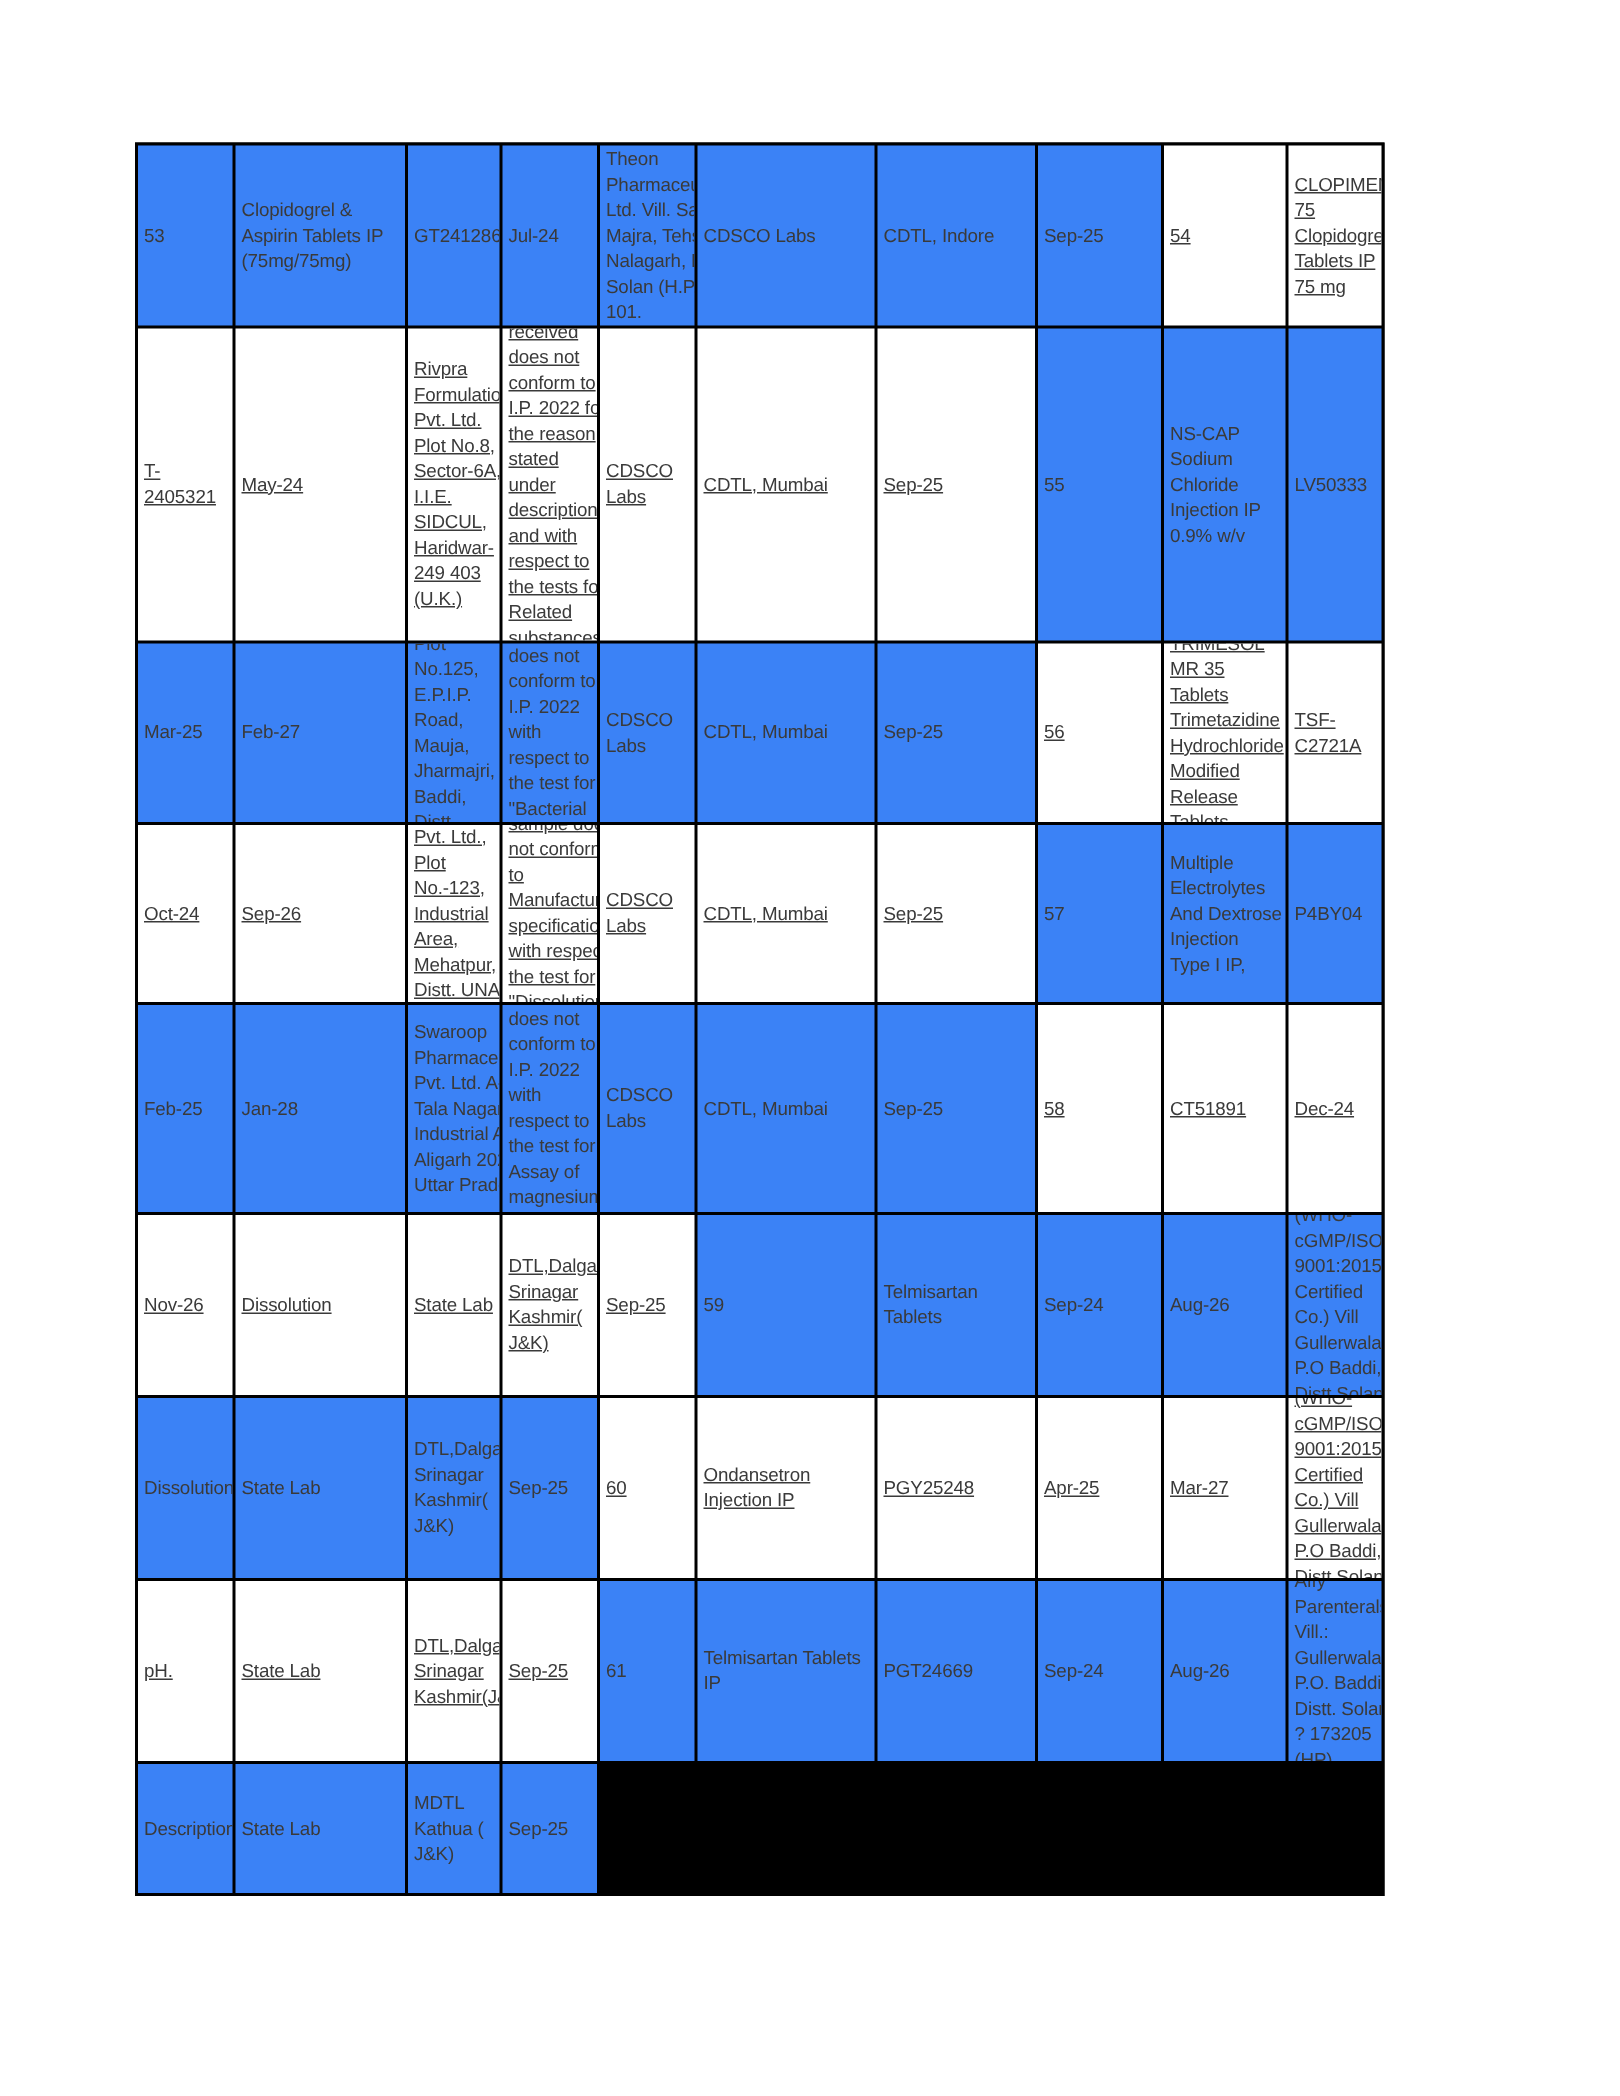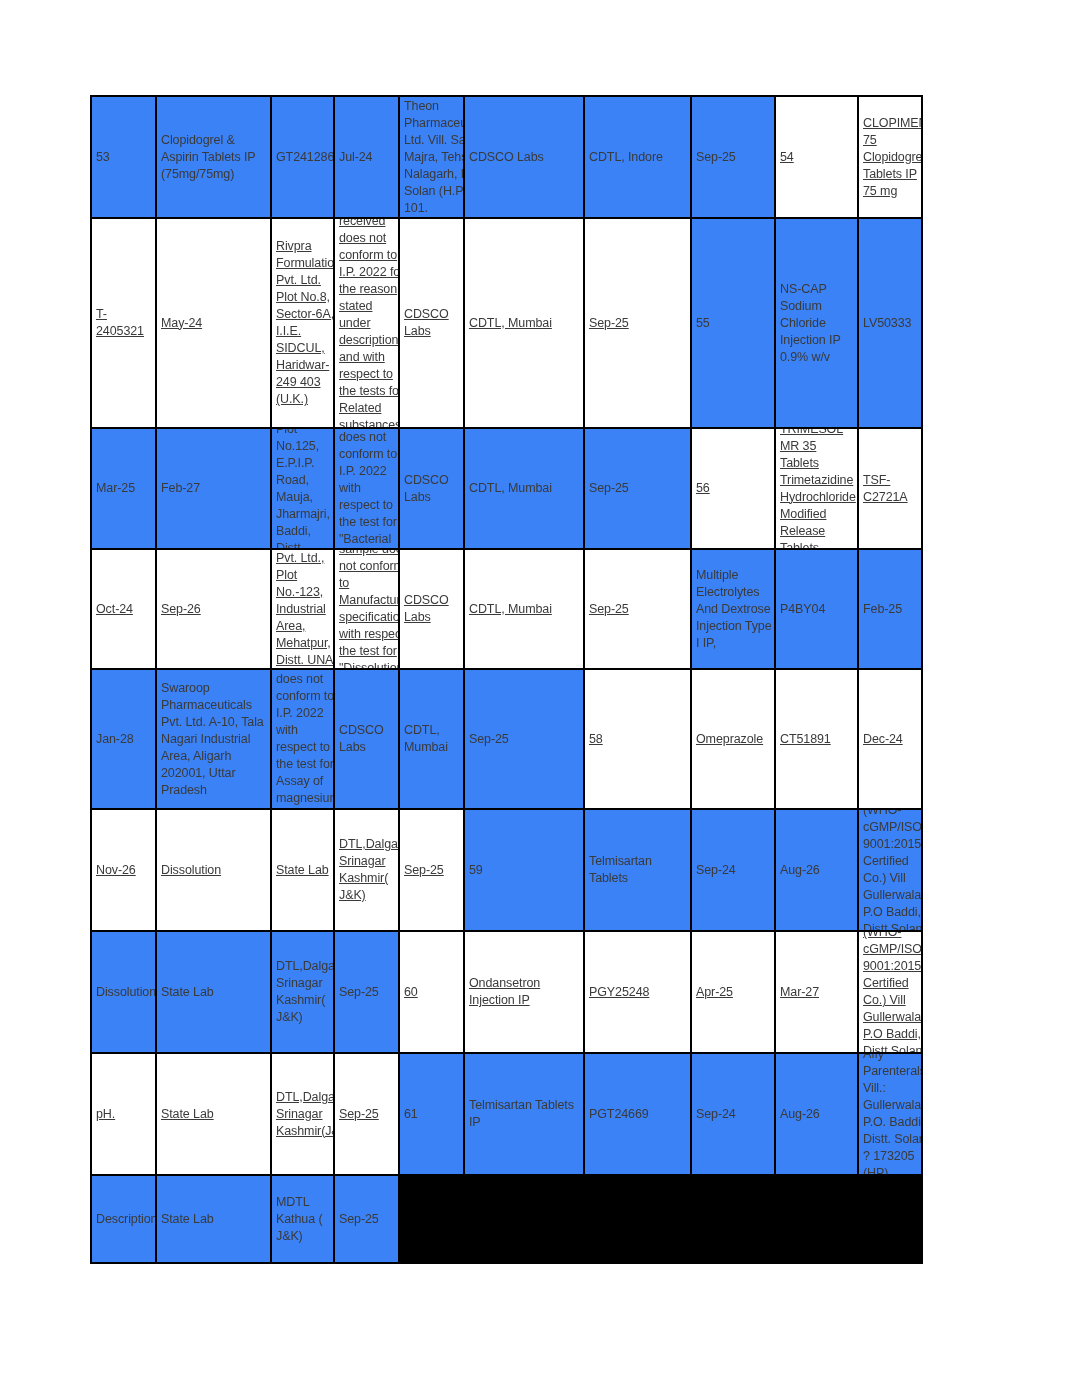--- a/index.html
+++ b/index.html
@@ -150,20 +150,23 @@
       </div>
       <div class="cell col-lab_type band-b">
         <span>CDSCO Labs</span>
       </div>
       <div class="cell col-testing_lab band-b">
         <span>CDTL, Mumbai</span>
       </div>
       <div class="cell col-month band-b">
         <span>Sep-25</span>
       </div>
+      <div class="cell col-sl_no band-a">
+        <span>57</span>
+      </div>
       <div class="cell col-drug_name band-a">
         <span>Multiple Electrolytes And Dextrose Injection Type I IP,</span>
       </div>
       <div class="cell col-batch_no band-a">
         <span>P4BY04</span>
       </div>
       <div class="cell col-mfg_date band-a">
         <span>Feb-25</span>
       </div>
       <div class="cell col-exp_date band-a">
@@ -179,23 +182,20 @@
         <span>CDSCO Labs</span>
       </div>
       <div class="cell col-testing_lab band-a">
         <span>CDTL, Mumbai</span>
       </div>
       <div class="cell col-month band-a">
         <span>Sep-25</span>
       </div>
       <div class="cell col-sl_no band-b">
         <span>58</span>
-      </div>
-      <div class="cell col-drug_name band-b">
-        <span>Omeprazole</span>
       </div>
       <div class="cell col-batch_no band-b">
         <span>CT51891</span>
       </div>
       <div class="cell col-mfg_date band-b">
         <span>Dec-24</span>
       </div>
       <div class="cell col-exp_date band-b">
         <span>Nov-26</span>
       </div>

